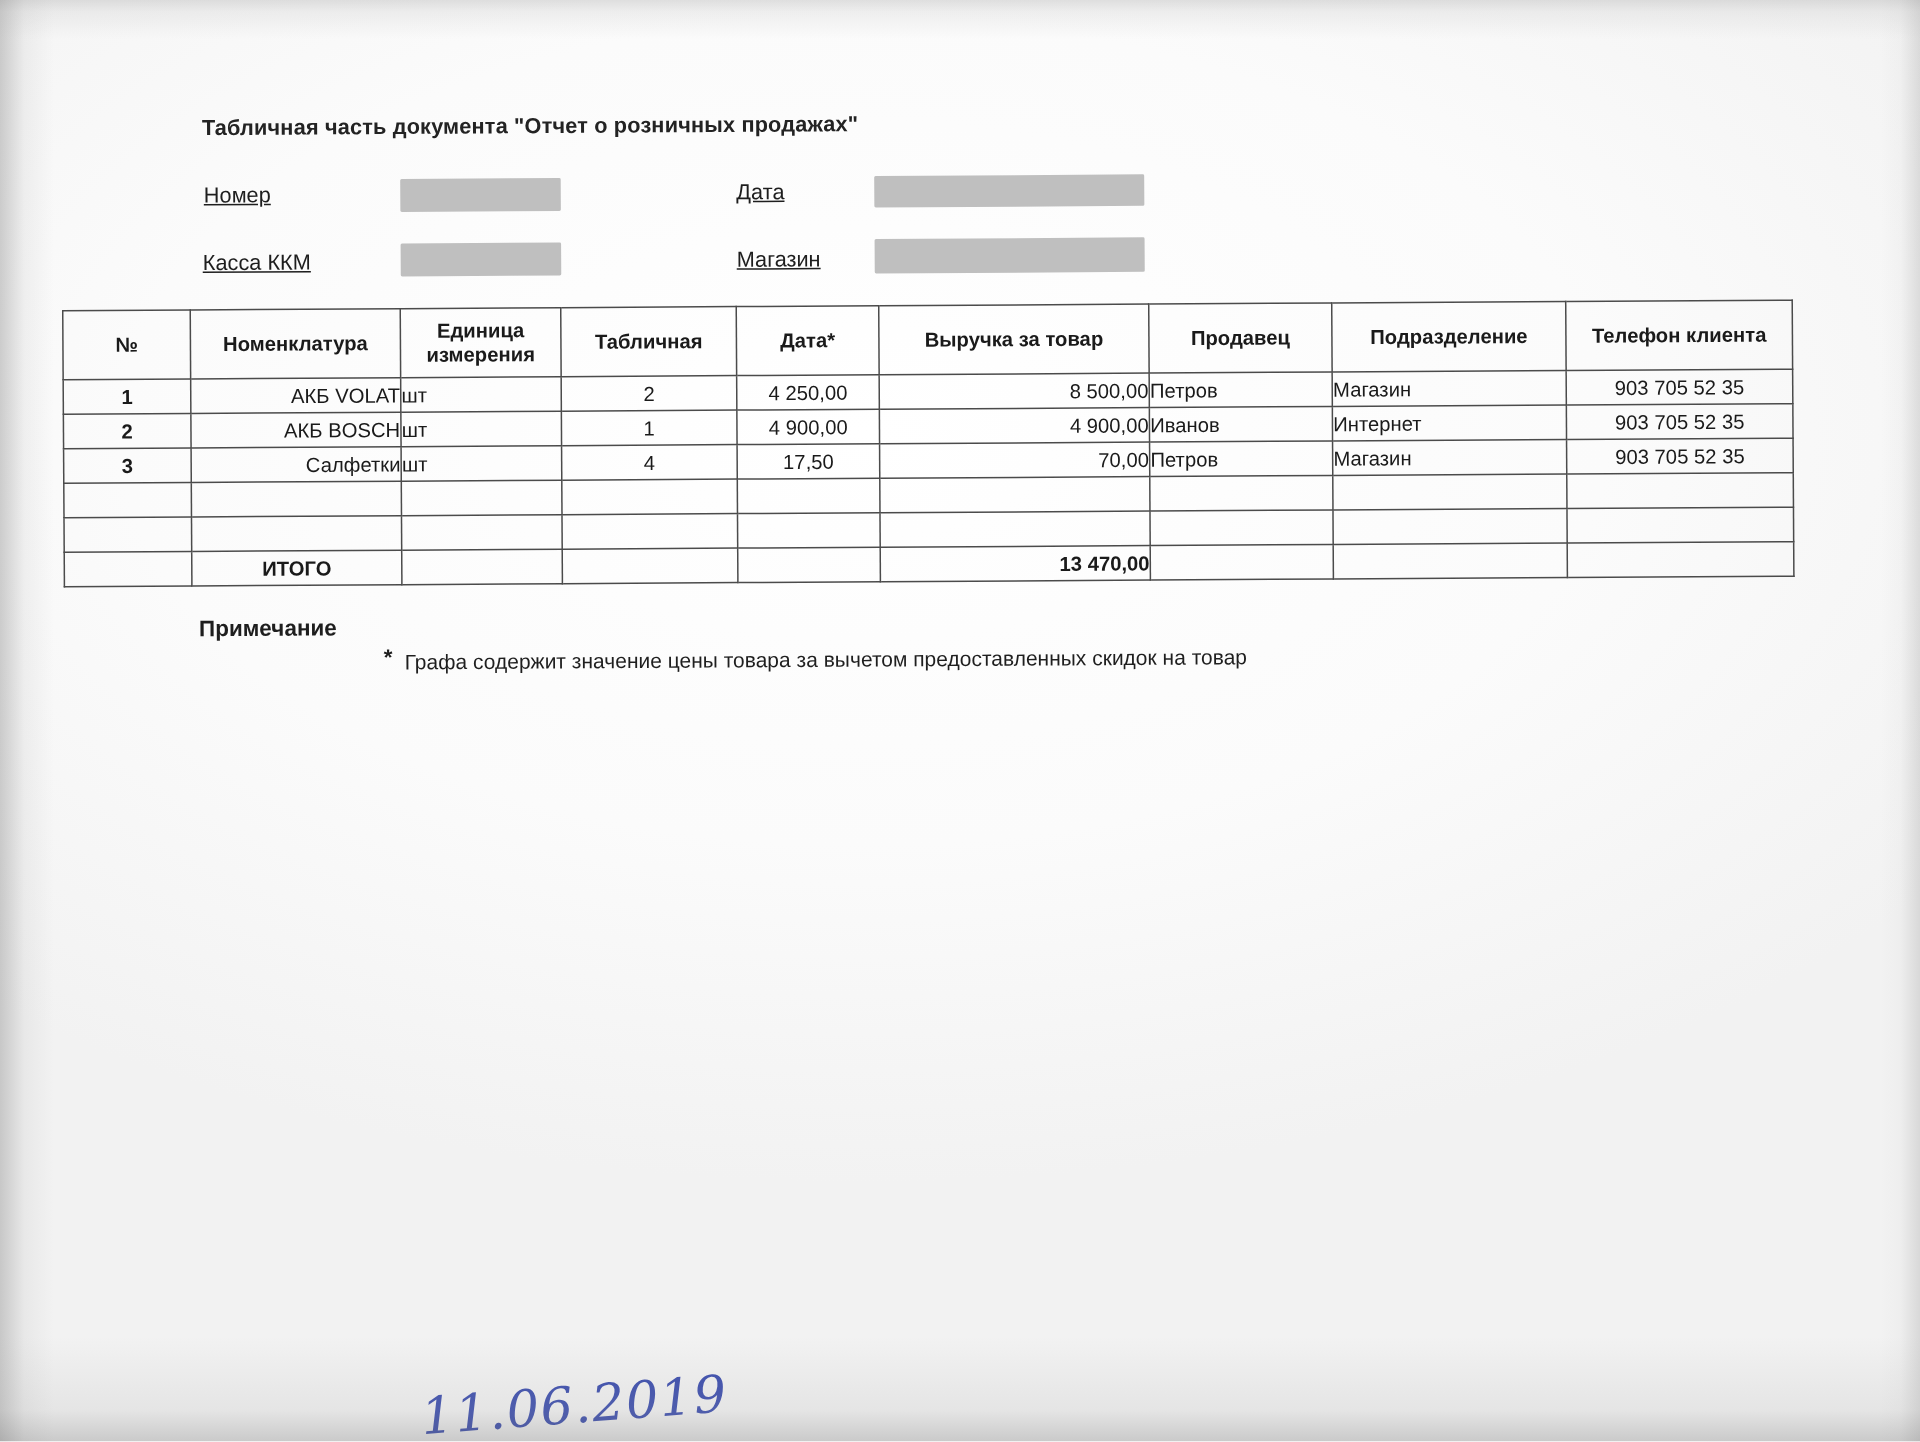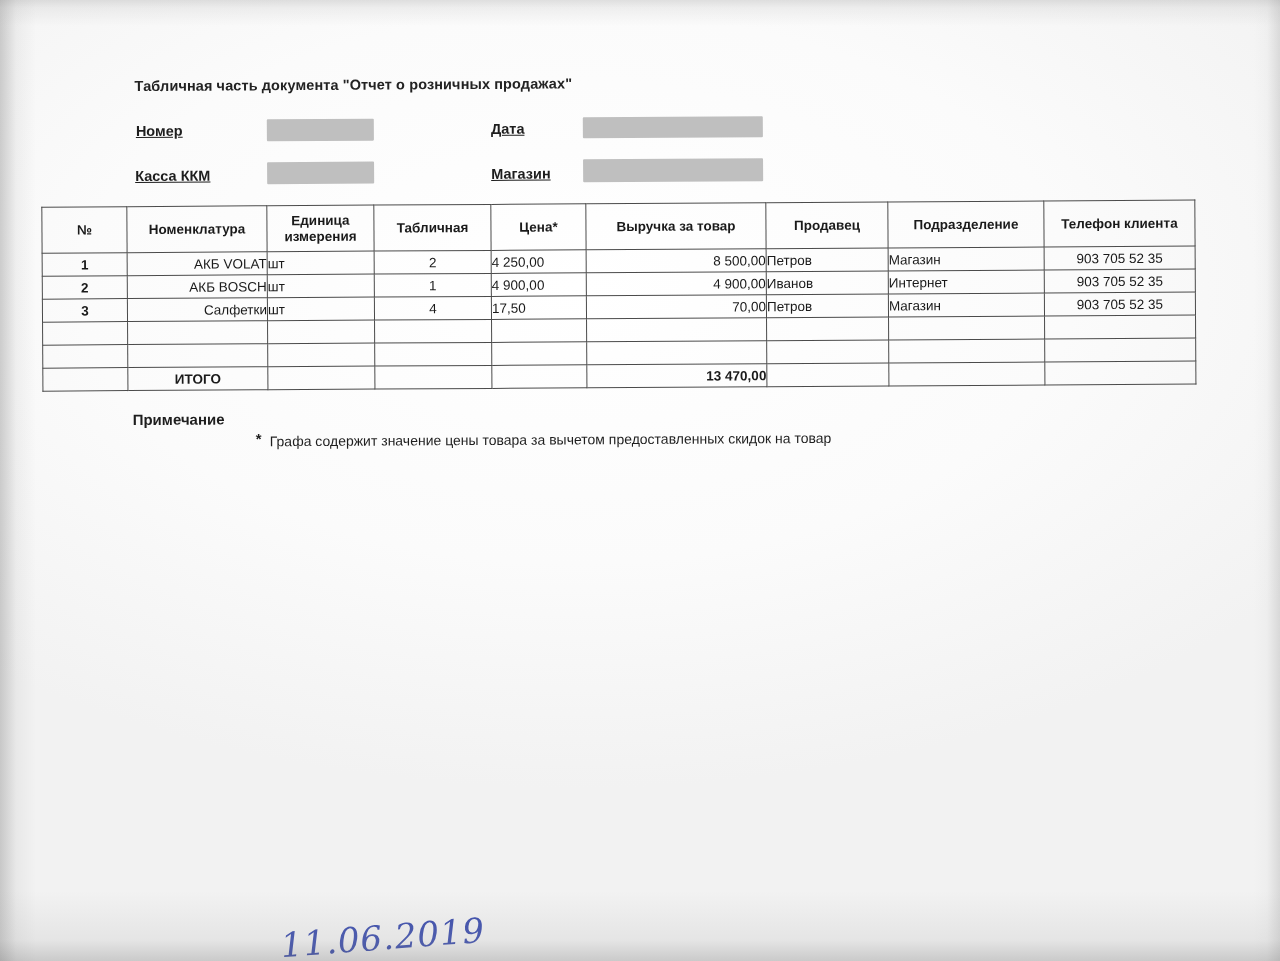--- a/index.html
+++ b/index.html
@@ -62,21 +62,21 @@
     top: 75px;
     font-size: 14.5px;
     font-weight: bold;
     color: #232323;
     letter-spacing: 0.1px;
   }
 
   .field-label {
     position: absolute;
     font-size: 14.5px;
-    font-weight: bold;
+    font-weight: normal;
     color: #1e1e1e;
     text-decoration: underline;
   }
   .lbl-nomer { left: 138px; top: 120px; }
   .lbl-data  { left: 493px; top: 120px; }
   .lbl-kassa { left: 137px; top: 165px; }
   .lbl-magaz { left: 493px; top: 165px; }
 
   .redacted {
     position: absolute;
@@ -116,21 +116,21 @@
     height: 22px;
     font-size: 13.5px;
     vertical-align: middle;
     white-space: nowrap;
     overflow: hidden;
   }
   .c-num   { text-align: center; font-weight: bold; font-size: 13px; }
   .c-name  { text-align: right;  padding-left: 5px; }
   .c-unit  { text-align: left; font-size: 12.5px; }
   .c-qty   { text-align: center; }
-  .c-price { text-align: left; padding-right: 7px; margin-left: 28px; }
+  .c-price { text-align: center; padding-right: 7px; margin-left: 28px; }
   .c-rev   { text-align: right; padding-right: 44px; }
   .c-sell  { text-align: left; padding-left: 5px; }
   .c-dept  { text-align: left; padding-left: 5px; }
   .c-phone { text-align: center; padding-left: 5px; border-radius: 10px; }
 
   tr.total-row td {
     height: 23px;
   }
   .total-label {
     text-align: center;
@@ -217,21 +217,21 @@
       <col style="width:122px">
       <col style="width:156px">
       <col style="width:151px">
     </colgroup>
     <thead>
       <tr>
         <th>№</th>
         <th>Номенклатура</th>
         <th>Единица измерения</th>
         <th>Табличная</th>
-        <th>Цена*</th>
+        <th>Дата*</th>
         <th>Выручка за товар</th>
         <th>Продавец</th>
         <th>Подразделение</th>
         <th>Телефон клиента</th>
       </tr>
     </thead>
     <tbody>
       <tr>
         <td class="c-num">1</td>
         <td class="c-name">АКБ VOLAT</td>

